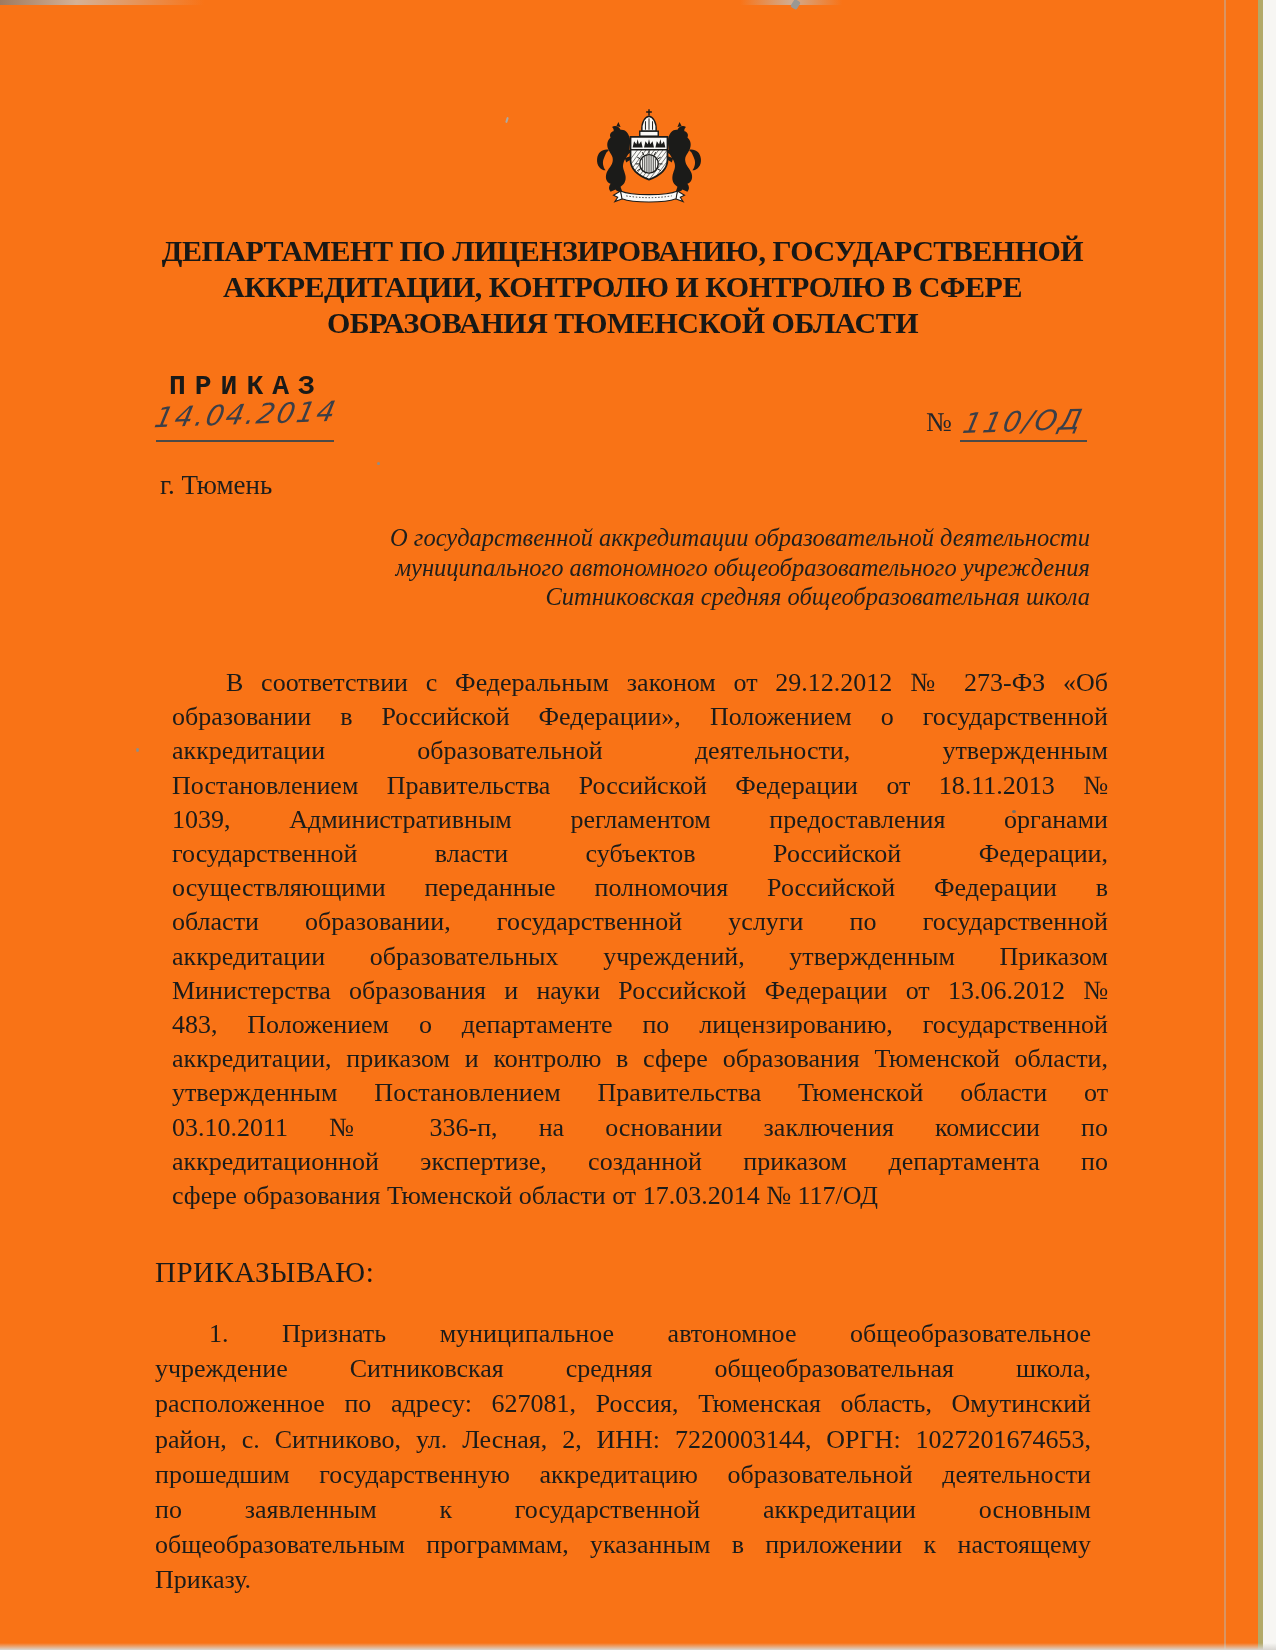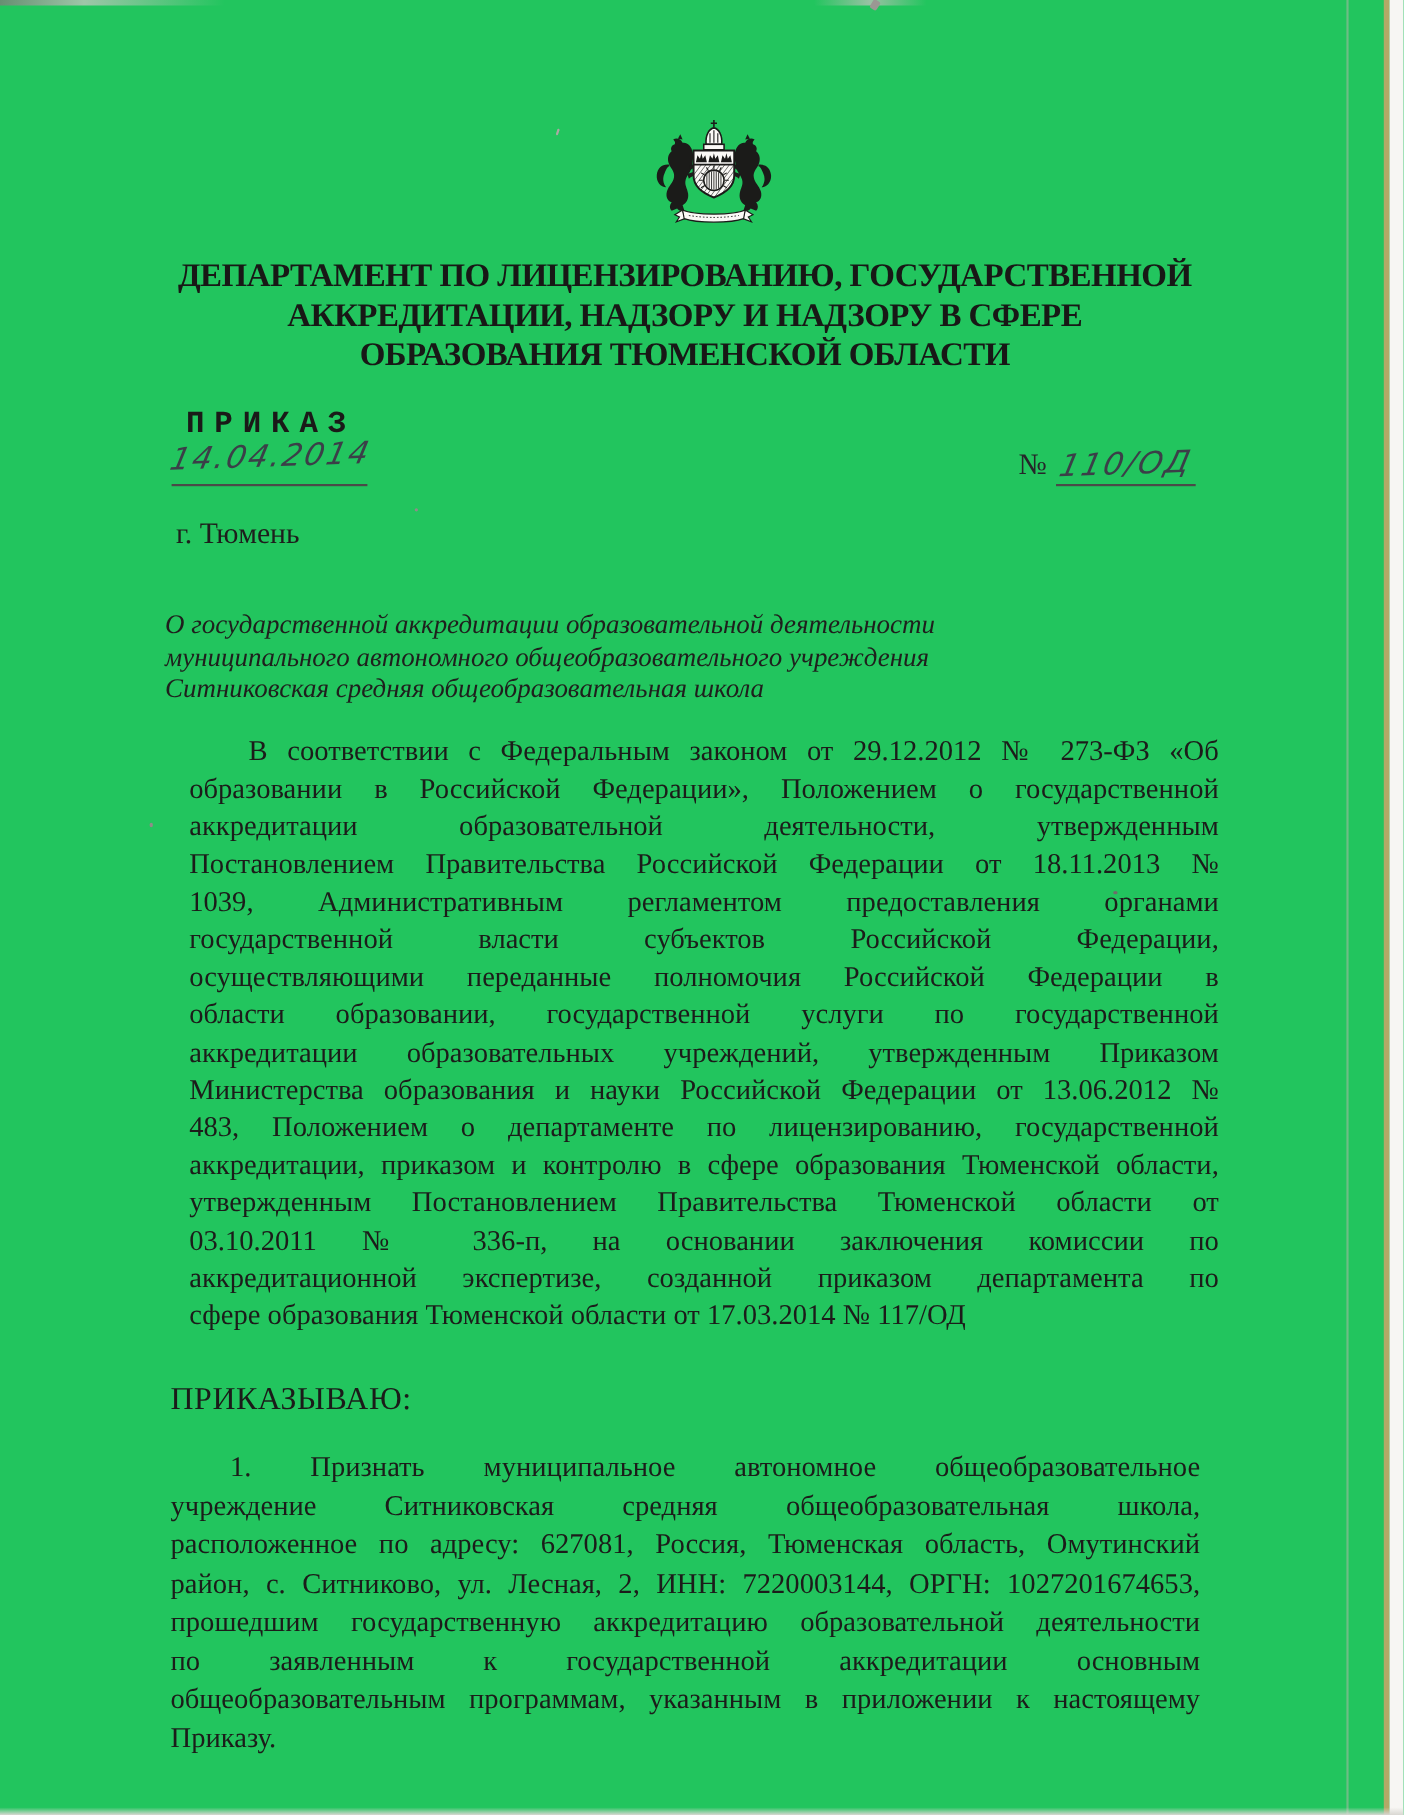--- a/index.html
+++ b/index.html
@@ -2,21 +2,21 @@
 <html><head>
 <meta charset="utf-8">
 <style>
   html,body{margin:0;padding:0;}
   body{
     width:1276px;height:1650px;position:relative;overflow:hidden;
     background:#f2f1ee;
     font-family:"Liberation Serif","DejaVu Serif",serif;
     color:#1c1c1a;
   }
-  .scan{position:absolute;inset:0;background:#22c55e;}
+  .scan{position:absolute;inset:0;background:#f97316;}
 
   
   .edge-top{position:absolute;left:0;top:0;width:100%;height:5px;
     background:linear-gradient(90deg,#7e7d79 0%,#c8c6c1 6%,rgba(250,249,246,0) 16%,
       rgba(250,249,246,0) 58%,#c2c0bb 62%,rgba(250,249,246,0) 66%,rgba(250,249,246,0) 100%);
     opacity:.75;}
   .edge-bottom{position:absolute;left:0;bottom:0;width:100%;height:7px;
     background:linear-gradient(0deg,#d9d7d2,rgba(250,249,246,0));}
   .edge-line-gray{position:absolute;left:1224px;top:0;width:2px;height:100%;
     background:rgba(185,181,173,0.5);}
@@ -53,22 +53,22 @@
     border-bottom:2px solid #4a4a48;text-align:center;}
   .number-field{position:absolute;left:926px;top:398px;height:44px;
     display:flex;align-items:flex-end;}
   .number-sign{font-size:27px;color:#26262a;padding:0 8px 4px 0;}
   .number-value{min-width:118px;border-bottom:2px solid #4a4a48;text-align:center;
     padding:0 4px 2px;}
 
   .city{position:absolute;left:160px;top:470px;width:960px;text-align:left;
     font-size:27px;color:#1e1e1c;}
 
-  .subject{position:absolute;left:150px;top:553px;width:940px;
-    font-style:italic;font-size:24.5px;line-height:29.5px;text-align:left;
+  .subject{position:absolute;left:150px;top:523px;width:940px;
+    font-style:italic;font-size:24.5px;line-height:29.5px;text-align:right;
     color:#1f1f1d;}
 
   
   .para{position:absolute;left:155px;width:936px;font-size:26px;color:#1c1c1a;}
   .para-body{top:666px;line-height:34.2px;margin-left:17px;}
   .para-item{top:1316px;line-height:35.2px;}
   .para .line{text-align:justify;text-align-last:justify;}
   .para .line:last-child{text-align-last:left;}
   .para .line:first-child{text-indent:54px;}
 
@@ -158,21 +158,21 @@
         <path d="M50,122 L40,128 L46,131 L42,137 L53,133 Z" fill="#faf9f6"></path>
         <path d="M130,122 L140,128 L134,131 L138,137 L127,133 Z" fill="#faf9f6"></path>
         <path d="M50,122 C65,129 115,129 130,122 L128,133 C112,139 68,139 52,133 Z" fill="#faf9f6"></path>
         <path d="M58,129 Q90,134 122,129" fill="none" stroke-width="1.2" stroke-dasharray="2 2.5"></path>
       </g>
     </svg>
   </div>
 
   <div class="org-block">
       <div class="org-line">ДЕПАРТАМЕНТ ПО ЛИЦЕНЗИРОВАНИЮ, ГОСУДАРСТВЕННОЙ</div>
-      <div class="org-line">АККРЕДИТАЦИИ, НАДЗОРУ И НАДЗОРУ В СФЕРЕ</div>
+      <div class="org-line">АККРЕДИТАЦИИ, КОНТРОЛЮ И КОНТРОЛЮ В СФЕРЕ</div>
       <div class="org-line">ОБРАЗОВАНИЯ ТЮМЕНСКОЙ ОБЛАСТИ</div>
     </div>
 
   <div class="doc-type">ПРИКАЗ</div>
 
   <div class="date-field">
     <span class="hw">14.04.2014</span>
   </div>
 
   <div class="number-field">

